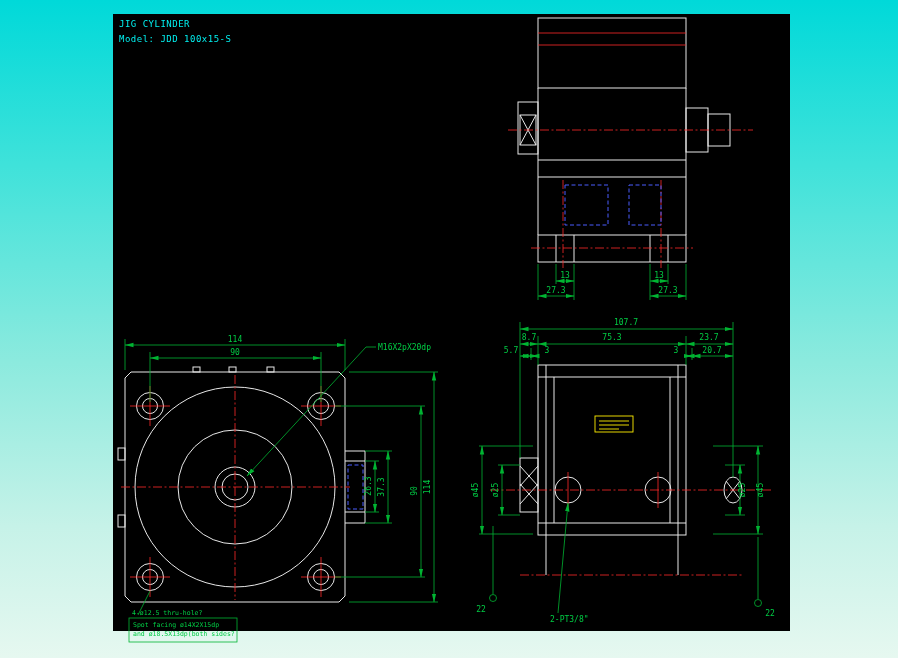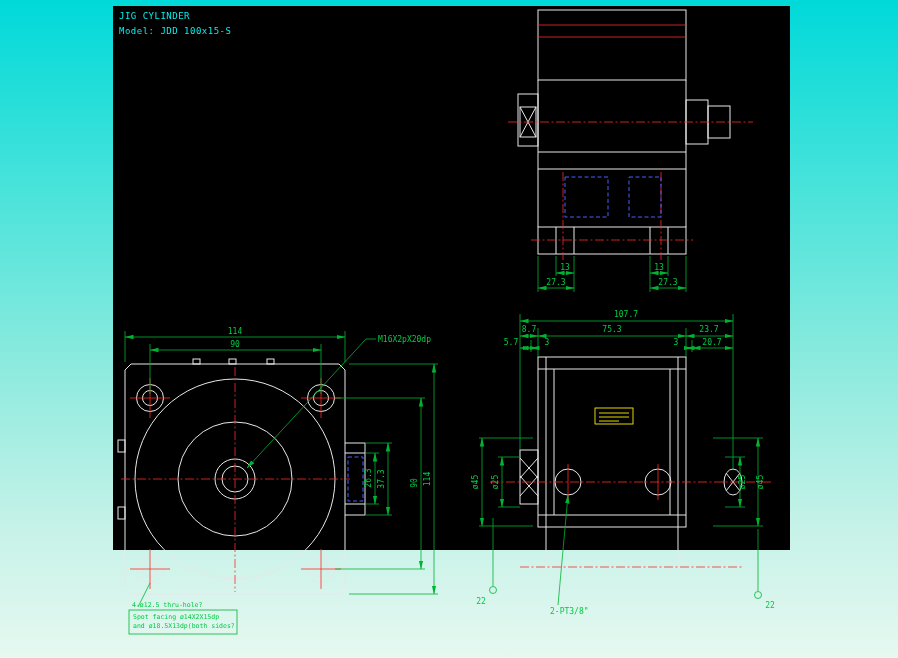--- a/index.html
+++ b/index.html
@@ -1,21 +1,21 @@
 <!DOCTYPE html>
 <html><head>
 <meta charset="utf-8">
 <style>
   html,body { margin:0; padding:0; }
   .stage {
     position:relative; width:898px; height:658px; overflow:hidden;
     background:linear-gradient(180deg,#00d9d9 0%,#3fe2da 25%,#8ceade 55%,#c6f2e8 80%,#e6f8f0 100%);
     font-family:"DejaVu Sans Mono","Liberation Mono",monospace;
   }
-  .canvas { position:absolute; left:113px; top:6px; width:677px; height:544px; background:#000; }
+  .canvas { position:absolute; left:113px; top:14px; width:677px; height:617px; background:#000; }
   svg text { user-select:none; }
   .w  { stroke:#e8e8e8; stroke-width:1; fill:none; }
   .g  { stroke:#00b432; stroke-width:0.8; fill:none; }
   .gl { stroke:#00b432; stroke-width:0.8; fill:none; marker-start:url(#arr); }
   .dim{ stroke:#00b432; stroke-width:0.8; fill:none; marker-start:url(#arr); marker-end:url(#arr); }
   .r  { stroke:#ff2a2a; stroke-width:0.8; fill:none; }
   .rd { stroke:#ff2a2a; stroke-width:0.8; fill:none; stroke-dasharray:9 2.5 2 2.5; }
   .b  { stroke:#4a5cff; stroke-width:1; fill:none; stroke-dasharray:4 2.5; }
   .y  { stroke:#ffee00; stroke-width:0.9; fill:none; }
   .gt { fill:#00cc44; font-family:"DejaVu Sans Mono",monospace; font-size:8px; }

